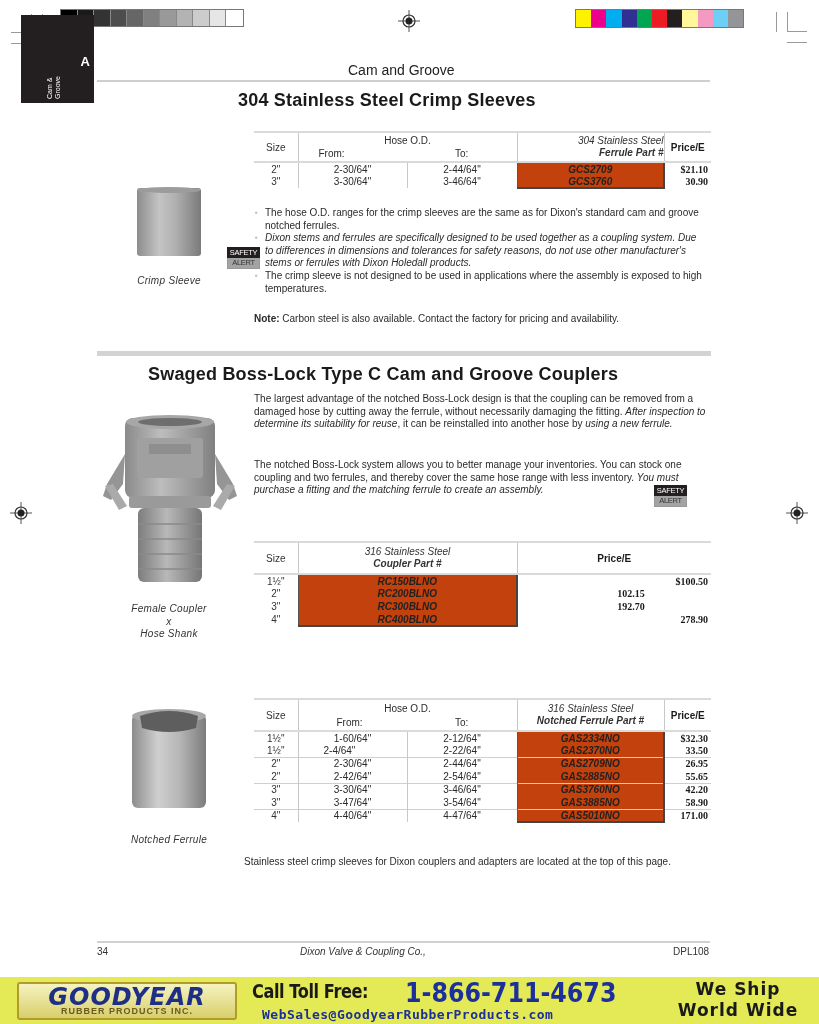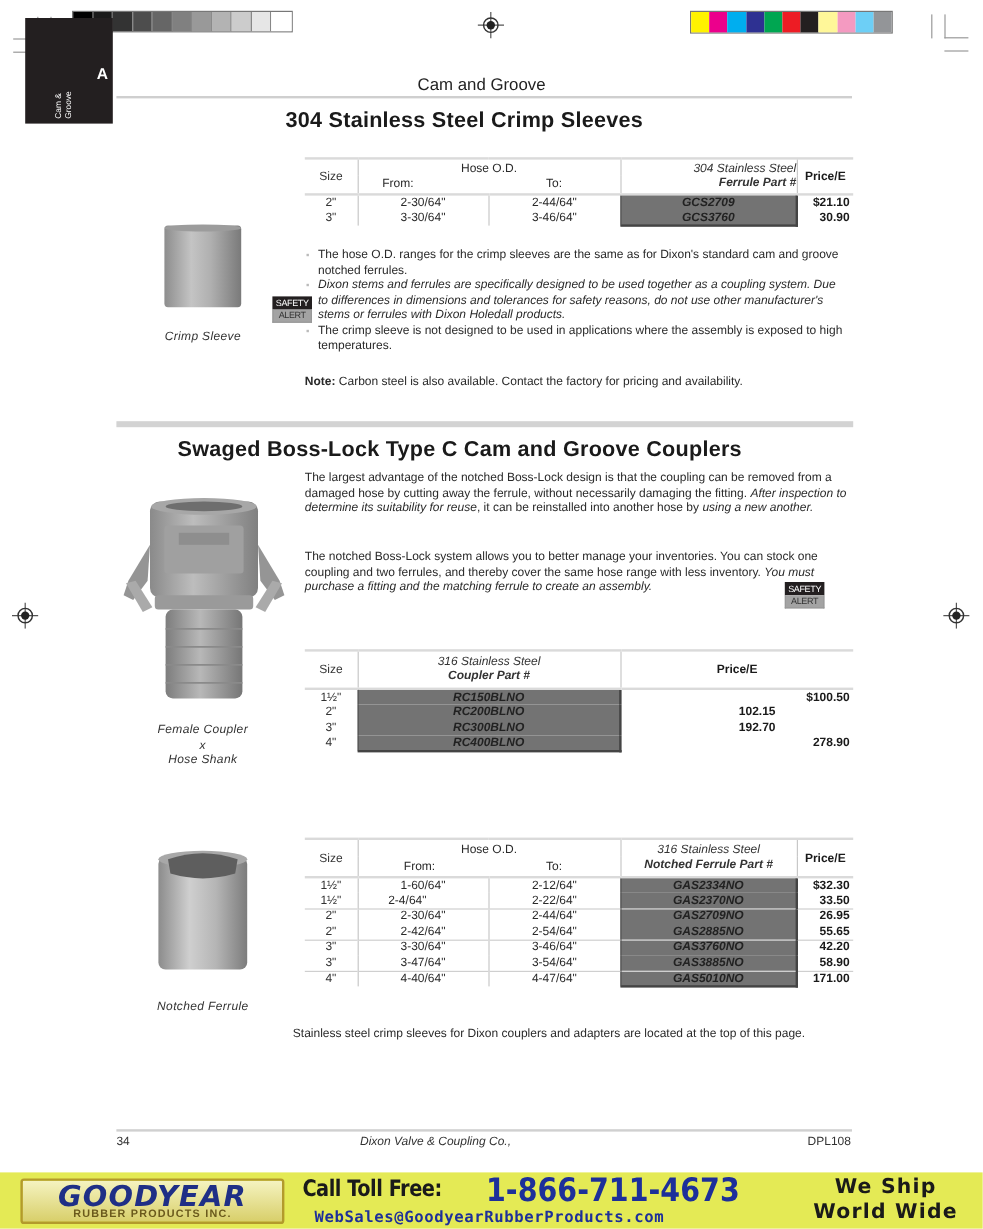--- a/index.html
+++ b/index.html
@@ -27,24 +27,24 @@
   .rule.thick { height: 5px; background: #d3d3d3; }
 
   h1.title { position: absolute; font-family: "Liberation Sans", sans-serif; font-weight: bold; font-size: 18px; color: #1a1a1a; letter-spacing: 0.2px; white-space: nowrap; }
 
   
   table.pt { position: absolute; border-collapse: collapse; font-size: 10px; color: #2a2a2a; }
   table.pt td, table.pt th { font-weight: normal; padding: 0; text-align: center; }
   .pt .hdr-top td { border-top: 2px solid #dadada; }
   .pt .hdr-bottom td { border-bottom: 2px solid #dadada; }
   .pt .vl { border-left: 1px solid #c8c8c8; }
-  .pt .part-col { background: #737373; border-left: 1px solid #555; border-right: 2px solid #444; font-style: italic; font-weight: bold; color: #222; }
+  .pt .part-col { background: #c2410c; border-left: 1px solid #555; border-right: 2px solid #444; font-style: italic; font-weight: bold; color: #222; }
   .pt .part-hdr { font-style: italic; color: #333; line-height: 12px; }
   .pt .part-hdr b { font-weight: bold; }
-  .pt .price { font-weight: bold; color: #1a1a1a; text-align: right; padding-right: 3px; }
+  .pt .price { font-weight: bold; color: #1a1a1a; text-align: right; padding-right: 3px; font-family: Liberation Serif, serif; }
   .pt .price-hdr { font-weight: bold; color: #1a1a1a; }
   .pt .size { color: #333; }
   .pt tr.last .part-col { border-bottom: 2px solid #444; }
   .pt tr.first .part-col { border-top: 2px solid #444; }
   .pt .grp-sep td { border-top: 1px solid #cfcfcf; }
 
   .body-text { position: absolute; font-size: 10px; line-height: 12.6px; color: #2a2a2a; }
   .body-text i { font-style: italic; }
   .bullets { list-style: none; }
   .bullets li { position: relative; padding-left: 11px; }
@@ -206,21 +206,21 @@
 
 <div class="body-text" style="left:254px;top:313px;width:460px;">
   <b>Note:</b><span> Carbon steel is also available.  Contact the factory for pricing and availability.</span>
 </div>
 
 <div class="rule thick" style="left:97px;top:351px;width:614px;"></div>
 
 <h1 class="title" style="left:148px;top:364px;">Swaged Boss-Lock Type C Cam and Groove Couplers</h1>
 
 <div class="body-text" style="left:254px;top:393px;width:458px;">
-  <span>The largest advantage of the notched Boss-Lock design is that the coupling can be removed from a damaged hose by cutting away the ferrule, without necessarily damaging the fitting. </span><i>After inspection to determine its suitability for reuse</i><span>, it can be reinstalled into another hose by </span><i>using a new another.</i>
+  <span>The largest advantage of the notched Boss-Lock design is that the coupling can be removed from a damaged hose by cutting away the ferrule, without necessarily damaging the fitting. </span><i>After inspection to determine its suitability for reuse</i><span>, it can be reinstalled into another hose by </span><i>using a new ferrule.</i>
 </div>
 <div class="body-text" style="left:254px;top:459px;width:440px;">
   <span>The notched Boss-Lock system allows you to better manage your inventories.  You can stock one coupling and two ferrules, and thereby cover the same hose range with less inventory. </span><i>You must purchase a fitting and the matching ferrule to create an assembly.</i>
 </div>
 <div class="safety" style="left:654px;top:485px;">
   <div class="s1">SAFETY</div>
   <div class="s2">ALERT</div>
 </div>
 
 <svg class="abs" style="left:97px;top:414px;" width="146" height="170" viewBox="0 0 146 170">

